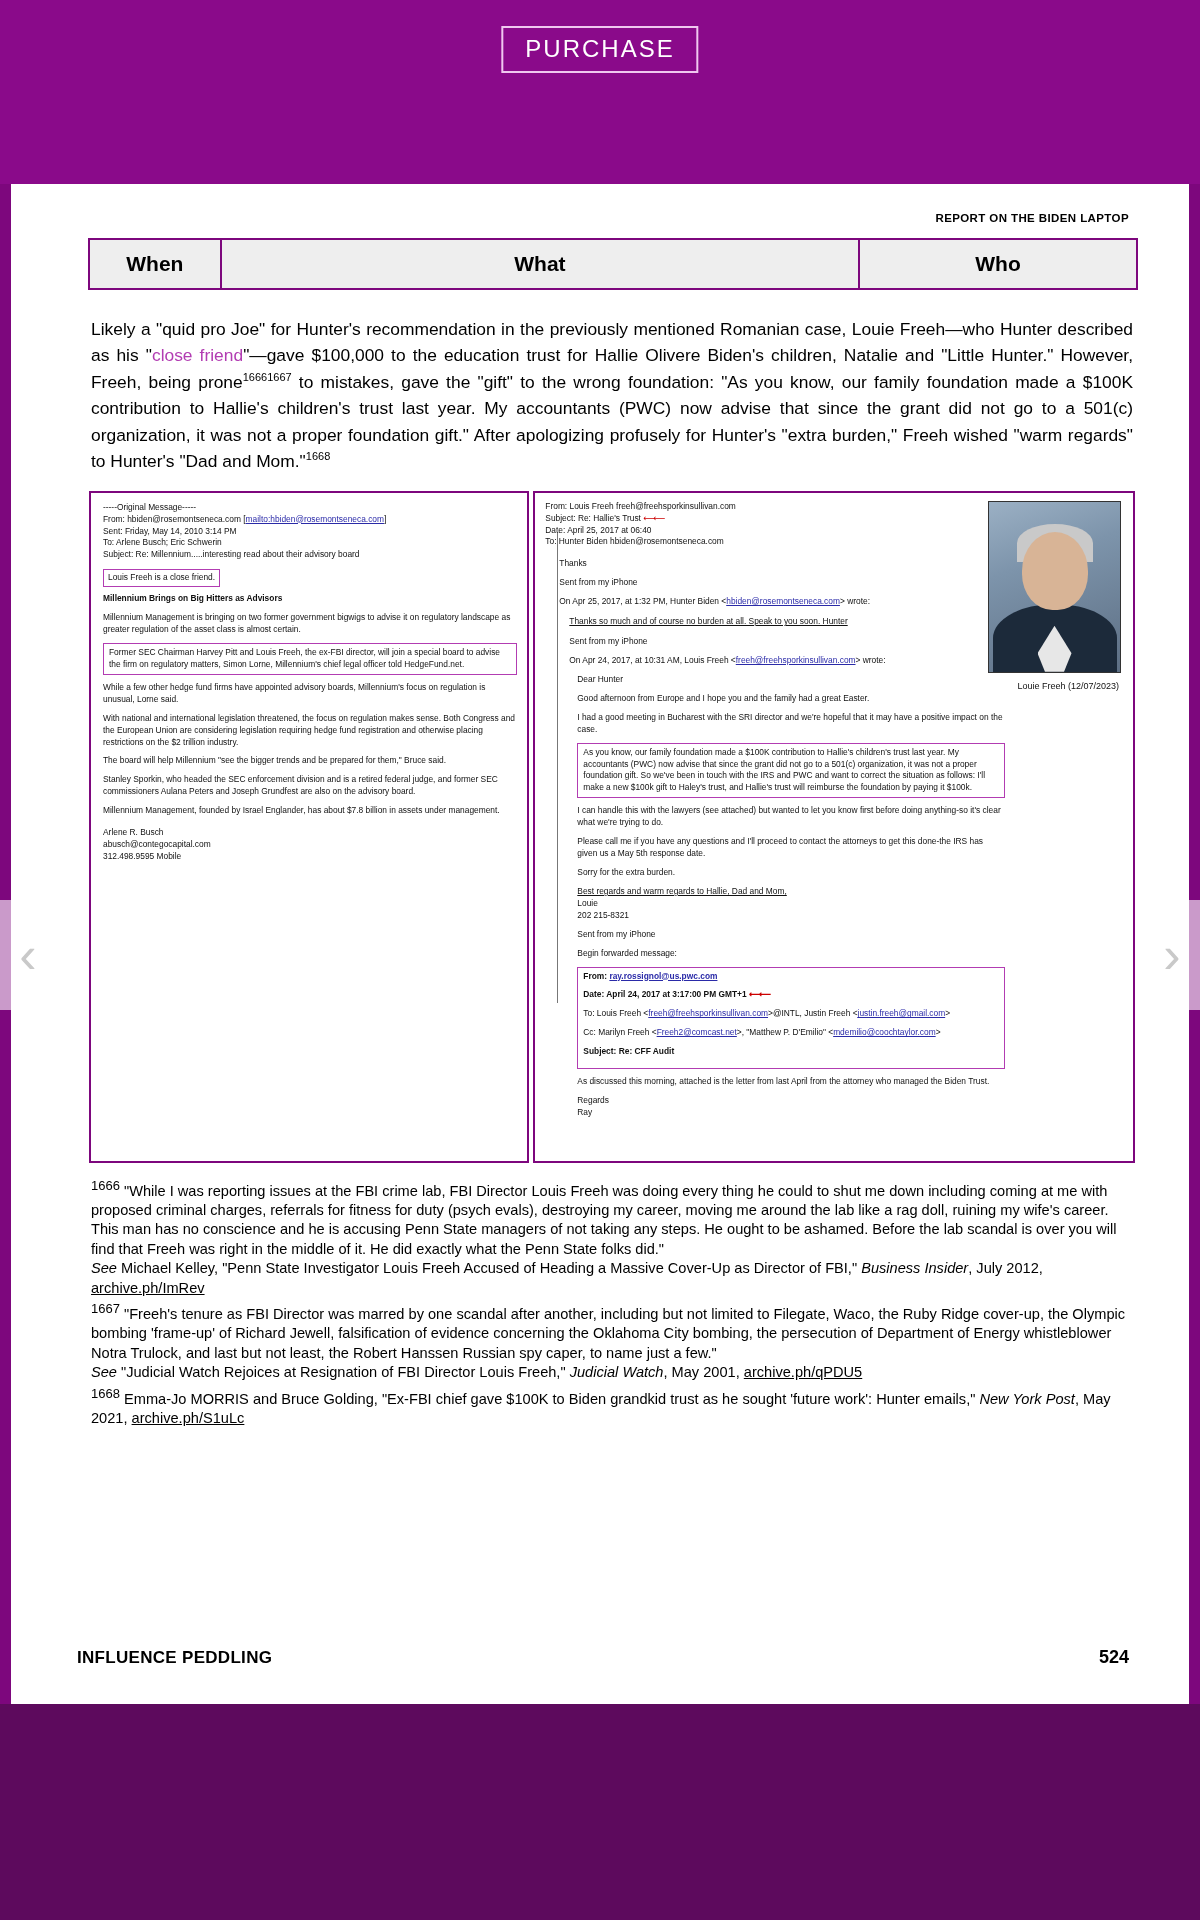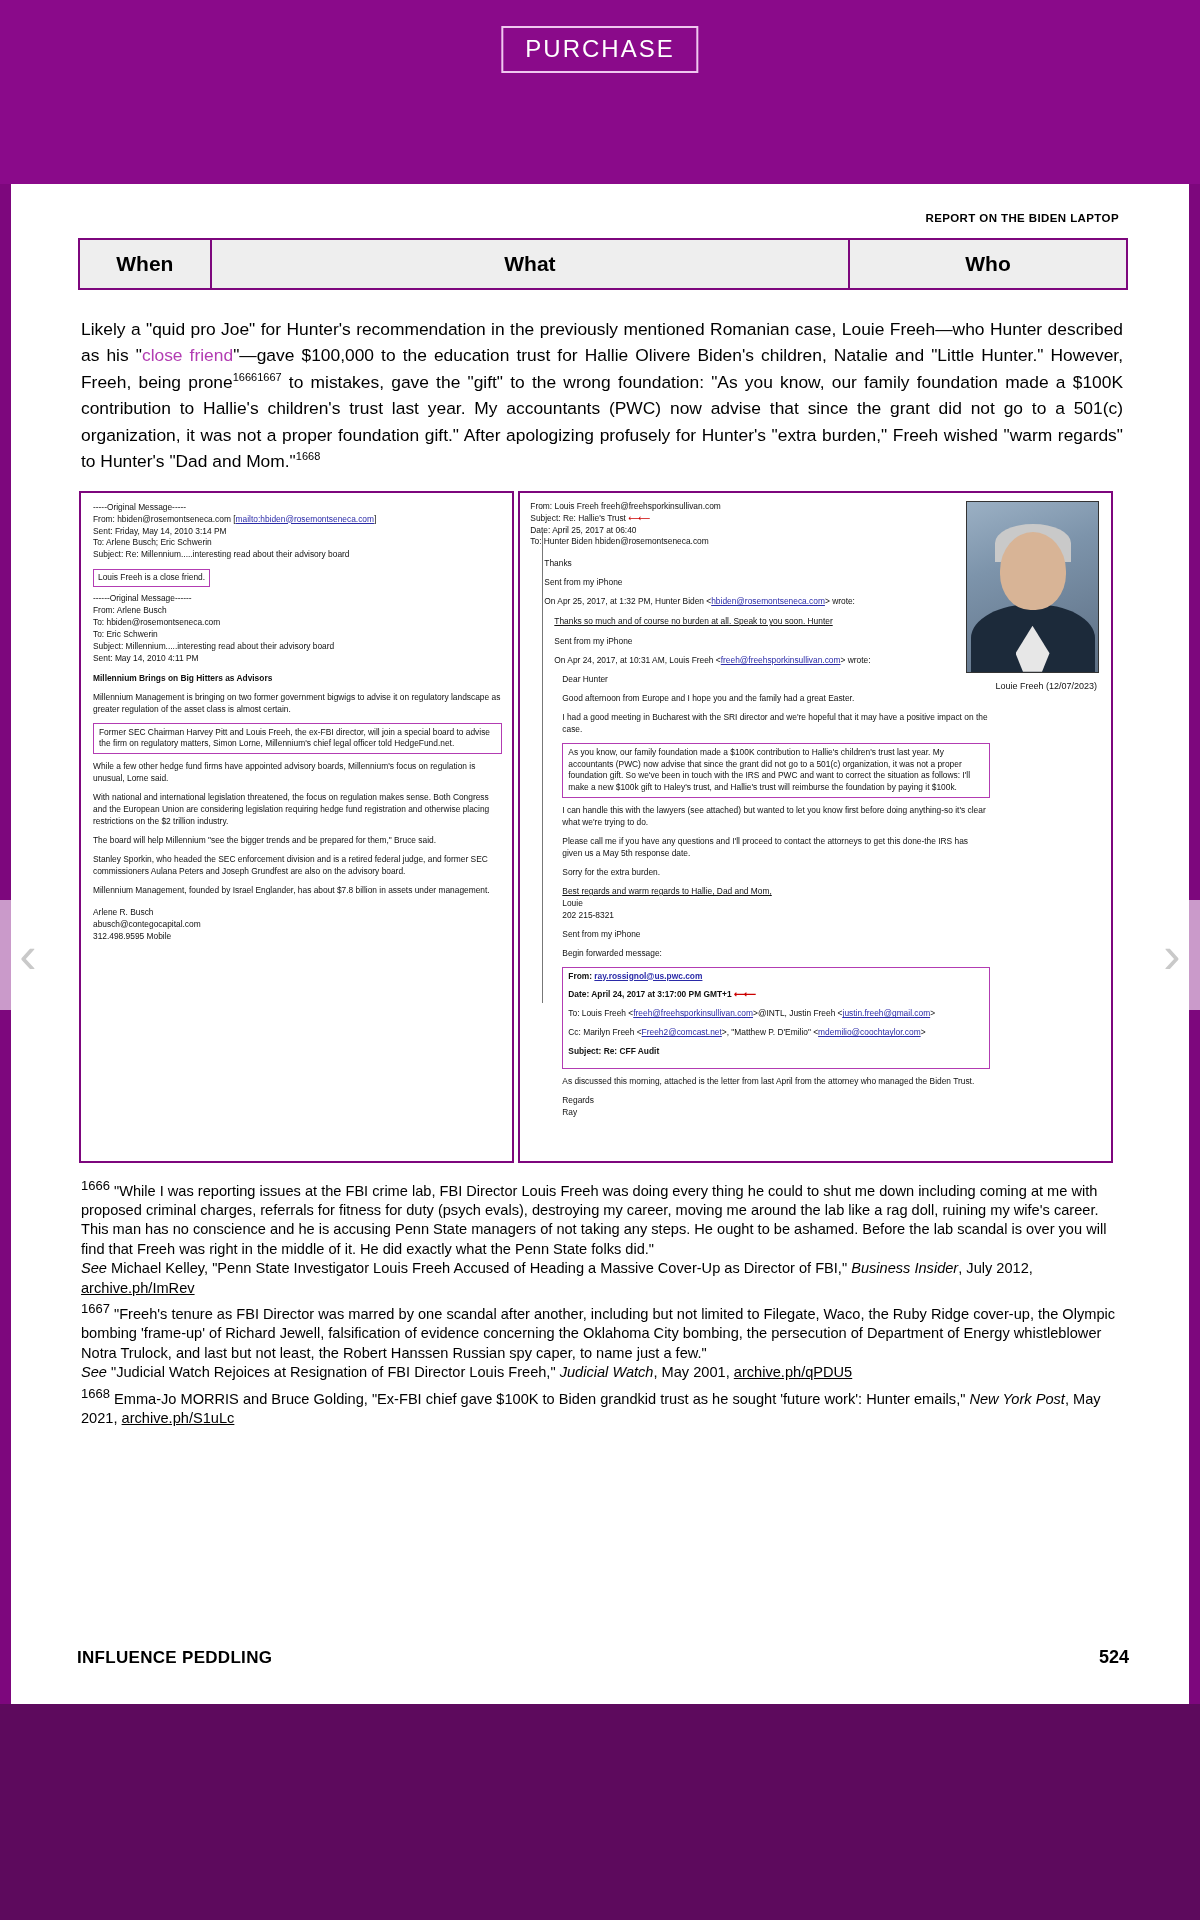--- a/index.html
+++ b/index.html
@@ -26,21 +26,21 @@
     font-family: "Liberation Sans", sans-serif;
     line-height: 1;
   }
   
   .page {
     position: absolute; top: 184px; left: 11px;
     width: 1178px; height: 1520px;
     background: #ffffff;
   }
   .page-inner {
-    position: absolute; top: 0; left: 0; width: 1178px; height: 1520px;
+    position: absolute; top: 0; left: 10px; width: 1178px; height: 1520px;
     padding: 28px 60px 14px 66px;
   }
   .running-head {
     text-align: right;
     font-size: 11.5px;
     font-weight: bold;
     letter-spacing: .4px;
     color: #000;
     margin: 0 10px 14px 0;
   }
@@ -75,21 +75,21 @@
     color: #000;
     margin: 26px 6px 0 4px;
   }
   .body-par sup { font-size: 11px; vertical-align: super; }
   .blue-link { color: #2a2aa8; }
   .link-purple { color: #b23cb2; }
   
   .figs {
     display: flex;
     gap: 4px;
-    margin: 16px 16px 0 2px;
+    margin: 16px 4px 0 2px;
     align-items: flex-start;
   }
   .fig {
     border: 2.5px solid #7d077d;
     background: #fff;
     position: relative;
   }
   .fig-left { width: 452px; height: 672px; padding: 9px 10px 0 12px; }
   .fig-right { width: 618px; height: 672px; padding: 8px 10px 0 10px; }
   .mono-doc {
@@ -218,28 +218,20 @@
       <div class="fig fig-left">
         <div class="mono-doc">
           <div class="tight" style="margin-bottom:6px;">
             <p>-----Original Message-----</p>
             <p><span>From: hbiden@rosemontseneca.com [</span><span class="blue-link ul">mailto:hbiden@rosemontseneca.com</span><span>]</span></p>
             <p>Sent: Friday, May 14, 2010 3:14 PM</p>
             <p>To: Arlene Busch; Eric Schwerin</p>
             <p>Subject: Re: Millennium.....interesting read about their advisory board</p>
           </div>
           <div style="margin:8px 0 6px 0;"><span class="box-hl">Louis Freeh is a close friend.</span></div>
-          <div class="tight" style="margin-bottom:8px;">
-            <p>------Original Message------</p>
-            <p>From: Arlene Busch</p>
-            <p>To: hbiden@rosemontseneca.com</p>
-            <p>To: Eric Schwerin</p>
-            <p>Subject: Millennium.....interesting read about their advisory board</p>
-            <p>Sent: May 14, 2010 4:11 PM</p>
-          </div>
           <p style="font-weight:bold;">Millennium Brings on Big Hitters as Advisors</p>
           <p>Millennium Management is bringing on two former government bigwigs to advise it on regulatory landscape as greater regulation of the asset class is almost certain.</p>
           <div class="box-hl-block">Former SEC Chairman Harvey Pitt and Louis Freeh, the ex-FBI director, will join a special board to advise the firm on regulatory matters, Simon Lorne, Millennium's chief legal officer told HedgeFund.net.</div>
           <p>While a few other hedge fund firms have appointed advisory boards, Millennium's focus on regulation is unusual, Lorne said.</p>
           <p>With national and international legislation threatened, the focus on regulation makes sense. Both Congress and the European Union are considering legislation requiring hedge fund registration and otherwise placing restrictions on the $2 trillion industry.</p>
           <p>The board will help Millennium "see the bigger trends and be prepared for them," Bruce said.</p>
           <p>Stanley Sporkin, who headed the SEC enforcement division and is a retired federal judge, and former SEC commissioners Aulana Peters and Joseph Grundfest are also on the advisory board.</p>
           <p>Millennium Management, founded by Israel Englander, has about $7.8 billion in assets under management.</p>
           <div class="tight" style="margin-top:10px;">
             <p>Arlene R. Busch</p>

